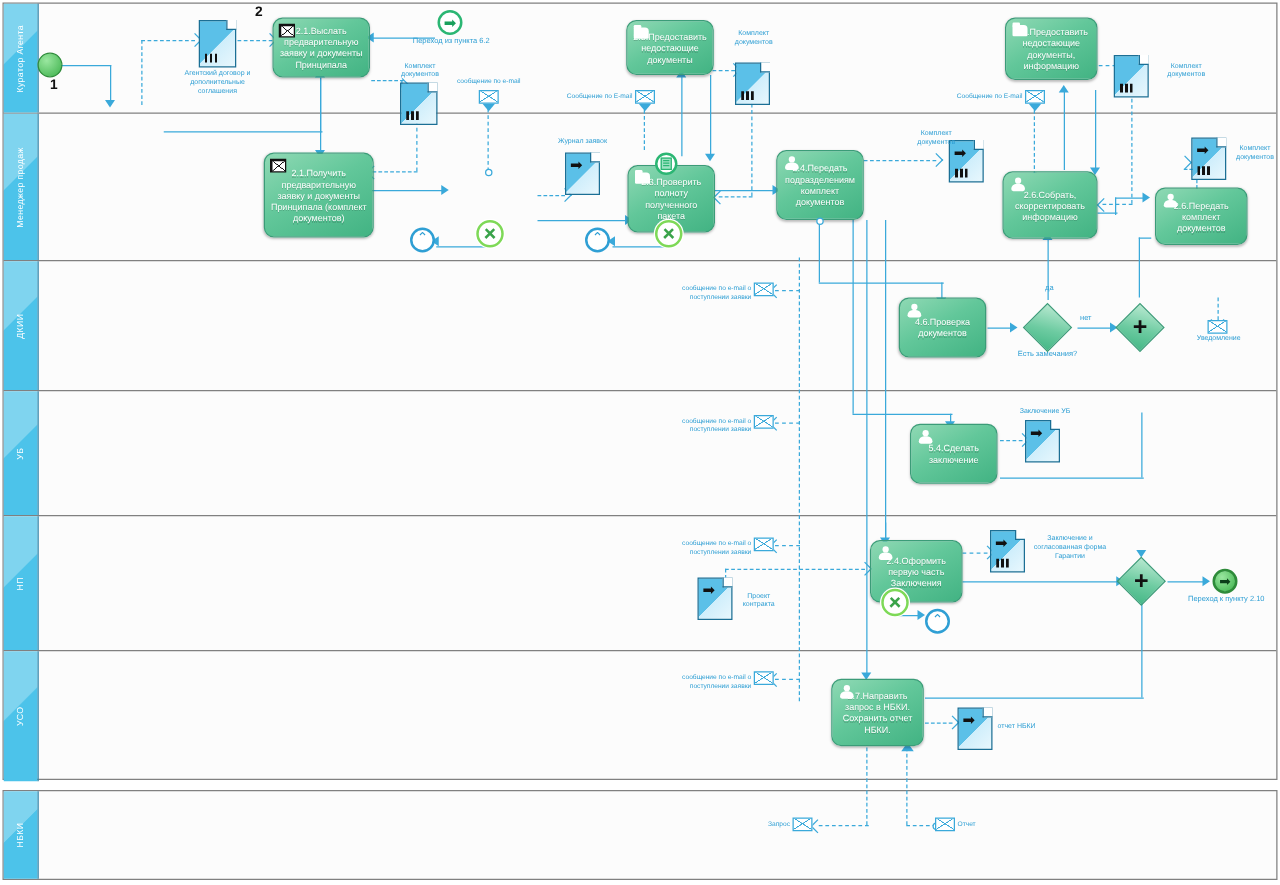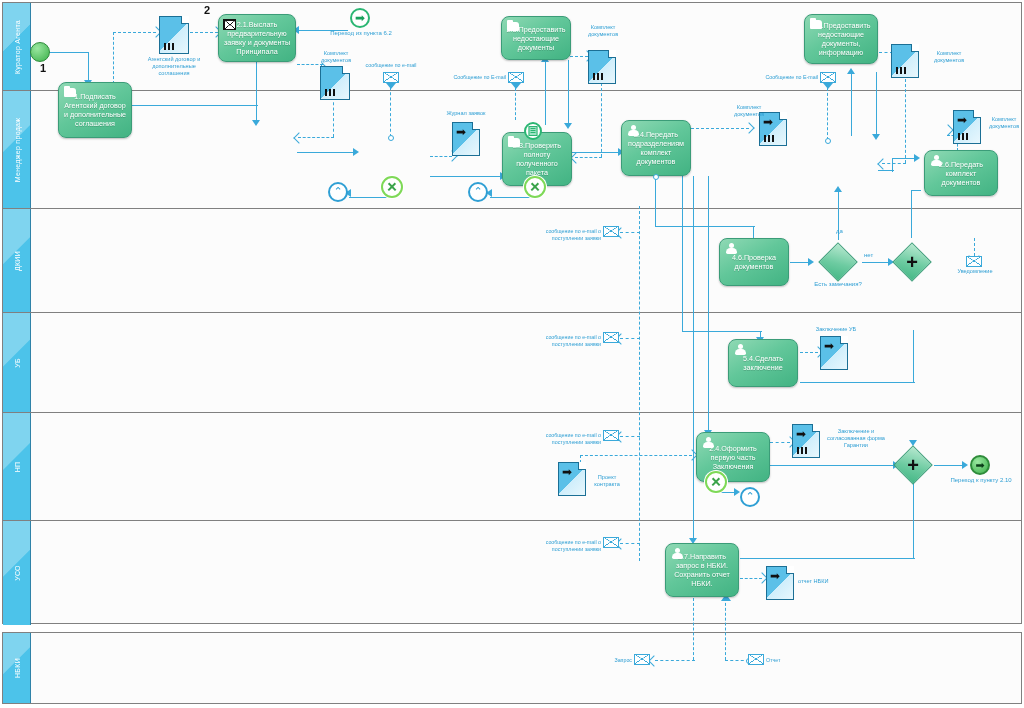--- a/index.html
+++ b/index.html
@@ -348,40 +348,40 @@
 
   <div class="ev ev-start" style="left:30px;top:42px;width:20px;height:20px;"></div>
   <div class="bignum" style="left:40px;top:62px;">1</div>
   <div class="bignum" style="left:204px;top:4px;">2</div>
 
   <div class="ev ev-link" style="left:350px;top:8px;width:20px;height:20px;">
     <span class="arw">➡</span>
   </div>
   <div class="evlbl" style="left:328px;top:30px;width:66px;">Переход из пункта 6.2</div>
 
-  <div class="task" style="left:58px;top:82px;width:74px;height:56px;">
-    <span class="ico-folder"></span>
-    <span class="lbl">1.Подписать Агентский договор и дополнительные соглашения</span>
-  </div>
 
   <div class="task" style="left:218px;top:14px;width:78px;height:48px;">
     <span class="ico-msg"></span>
     <span class="lbl">2.1.Выслать предварительную заявку и документы Принципала</span>
   </div>
 
   <div class="task" style="left:501px;top:16px;width:70px;height:44px;">
     <span class="ico-folder"></span>
     <span class="lbl">2.3.Предоставить недостающие документы</span>
   </div>
 
   <div class="task" style="left:804px;top:14px;width:74px;height:50px;">
     <span class="ico-folder"></span>
     <span class="lbl">2.6.Предоставить недостающие документы, информацию</span>
   </div>
 
+  <div class="task" style="left:211px;top:122px;width:88px;height:68px;">
+    <span class="ico-msg"></span>
+    <span class="lbl">2.1.Получить предварительную заявку и документы Принципала (комплект документов)</span>
+  </div>
 
   <div class="ev-err" style="left:381px;top:176px;width:18px;height:18px;"></div>
   <div class="ev ev-up" style="left:328px;top:182px;width:20px;height:20px;">
     <span class="chev">⌃</span>
   </div>
 
   <div class="task" style="left:502px;top:132px;width:70px;height:54px;">
     <span class="ico-folder"></span>
     <span class="lbl">2.3.Проверить полноту полученного пакета</span>
   </div>
@@ -395,20 +395,27 @@
 
   <div class="task" style="left:621px;top:120px;width:70px;height:56px;">
     <span class="ico-user">
         <i class="h"></i>
         <i class="b"></i>
       </span>
     <span class="lbl">2.4.Передать подразделениям комплект документов</span>
   </div>
   <div class="dot" style="left:653px;top:174px;"></div>
 
+  <div class="task" style="left:802px;top:137px;width:76px;height:54px;">
+    <span class="ico-user">
+        <i class="h"></i>
+        <i class="b"></i>
+      </span>
+    <span class="lbl">2.6.Собрать, скорректировать информацию</span>
+  </div>
 
   <div class="task" style="left:924px;top:150px;width:74px;height:46px;">
     <span class="ico-user">
         <i class="h"></i>
         <i class="b"></i>
       </span>
     <span class="lbl">2.6.Передать комплект документов</span>
   </div>
 
   <div class="task" style="left:719px;top:238px;width:70px;height:48px;">

